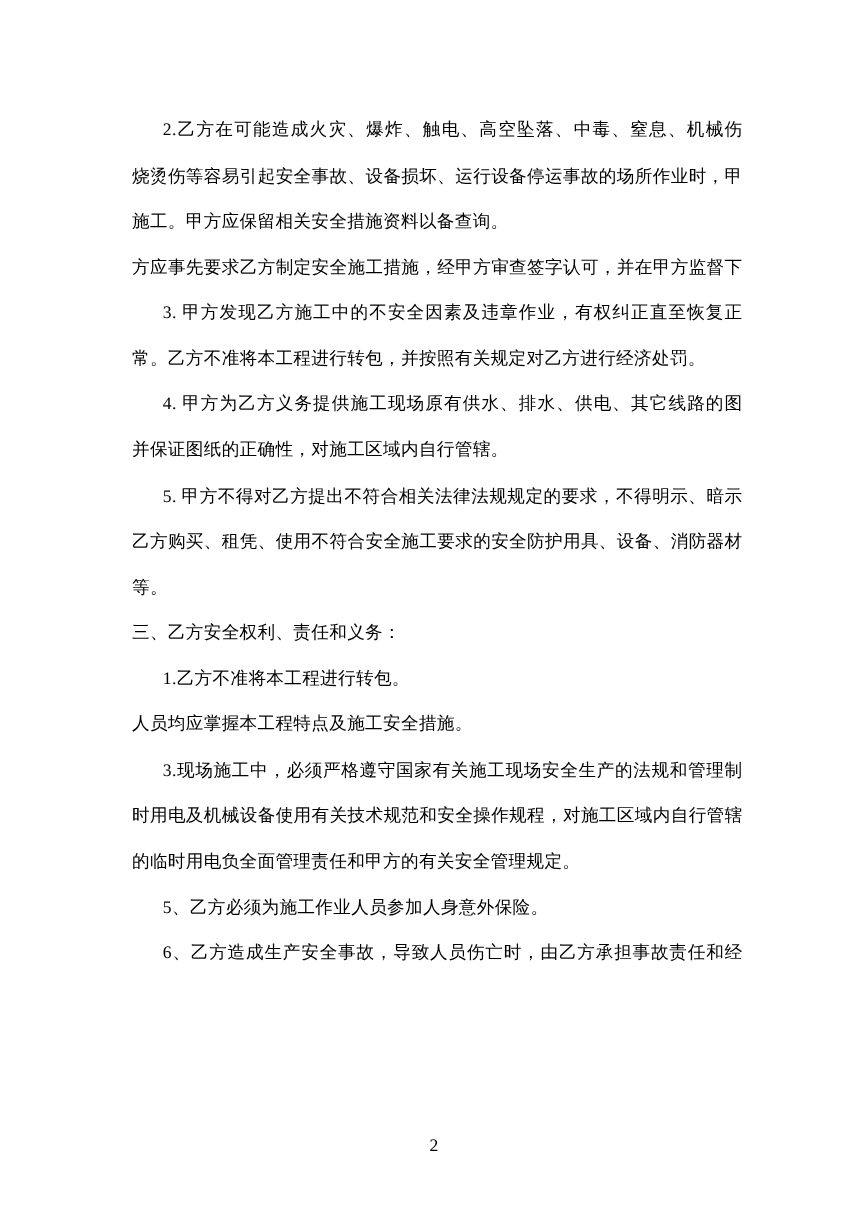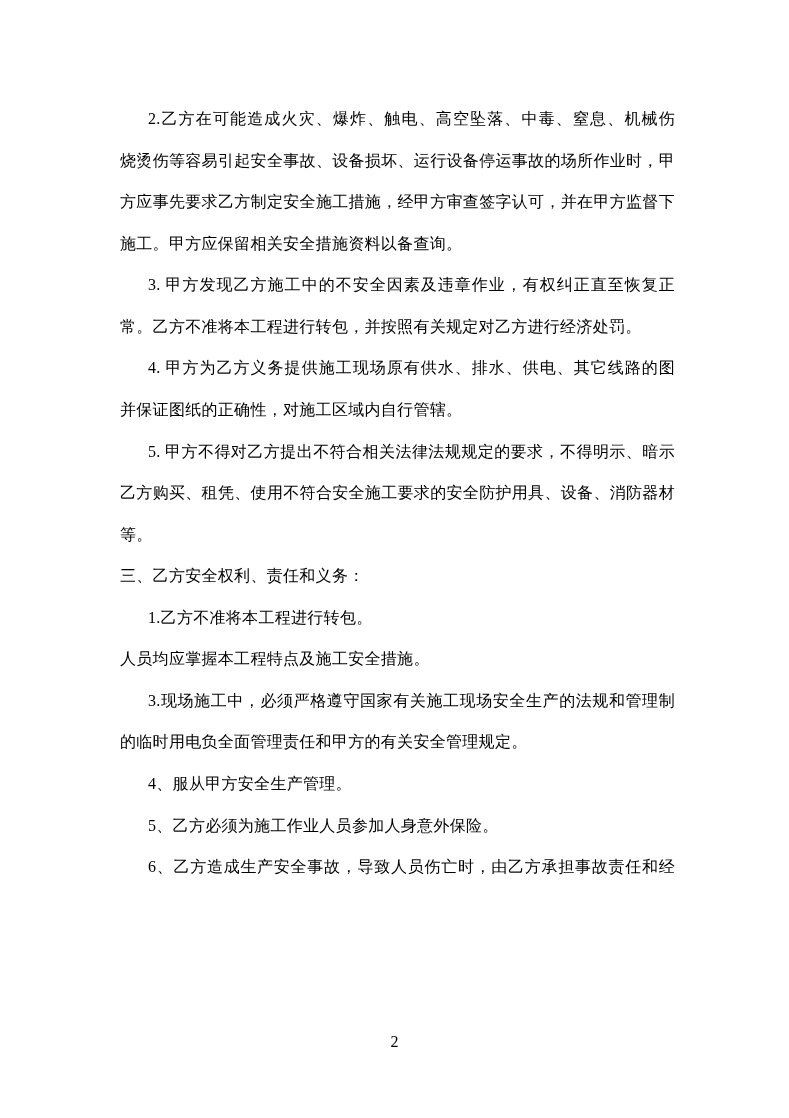--- a/index.html
+++ b/index.html
@@ -50,32 +50,32 @@
   }
 </style>
 </head>
 <body>
 
 <div class="page">
   <div class="doc-body">
 
   <div class="line stretch indent">2.乙方在可能造成火灾、爆炸、触电、高空坠落、中毒、窒息、机械伤害、</div>
       <div class="line stretch">烧烫伤等容易引起安全事故、设备损坏、运行设备停运事故的场所作业时，甲</div>
+      <div class="line">施工。甲方应保留相关安全措施资料以备查询。</div>
       <div class="line stretch">方应事先要求乙方制定安全施工措施，经甲方审查签字认可，并在甲方监督下</div>
-      <div class="line">施工。甲方应保留相关安全措施资料以备查询。</div>
       <div class="line stretch indent">3. 甲方发现乙方施工中的不安全因素及违章作业，有权纠正直至恢复正</div>
       <div class="line">常。乙方不准将本工程进行转包，并按照有关规定对乙方进行经济处罚。</div>
       <div class="line stretch indent">4. 甲方为乙方义务提供施工现场原有供水、排水、供电、其它线路的图纸，</div>
       <div class="line">并保证图纸的正确性，对施工区域内自行管辖。</div>
       <div class="line stretch indent">5. 甲方不得对乙方提出不符合相关法律法规规定的要求，不得明示、暗示</div>
       <div class="line stretch">乙方购买、租凭、使用不符合安全施工要求的安全防护用具、设备、消防器材</div>
       <div class="line">等。</div>
       <div class="line">三、乙方安全权利、责任和义务：</div>
       <div class="line indent">1.乙方不准将本工程进行转包。</div>
       <div class="line">人员均应掌握本工程特点及施工安全措施。</div>
       <div class="line stretch indent">3.现场施工中，必须严格遵守国家有关施工现场安全生产的法规和管理制</div>
+      <div class="line stretch">时用电及机械设备使用有关技术规范和安全操作规程，对施工区域内自行管辖</div>
       <div class="line">的临时用电负全面管理责任和甲方的有关安全管理规定。</div>
-      <div class="line indent">4、服从甲方安全生产管理。</div>
       <div class="line indent">5、乙方必须为施工作业人员参加人身意外保险。</div>
       <div class="line stretch indent">6、乙方造成生产安全事故，导致人员伤亡时，由乙方承担事故责任和经济</div>
     </div>
   <div class="page-num">2</div>
 </div>
 
 </body></html>

